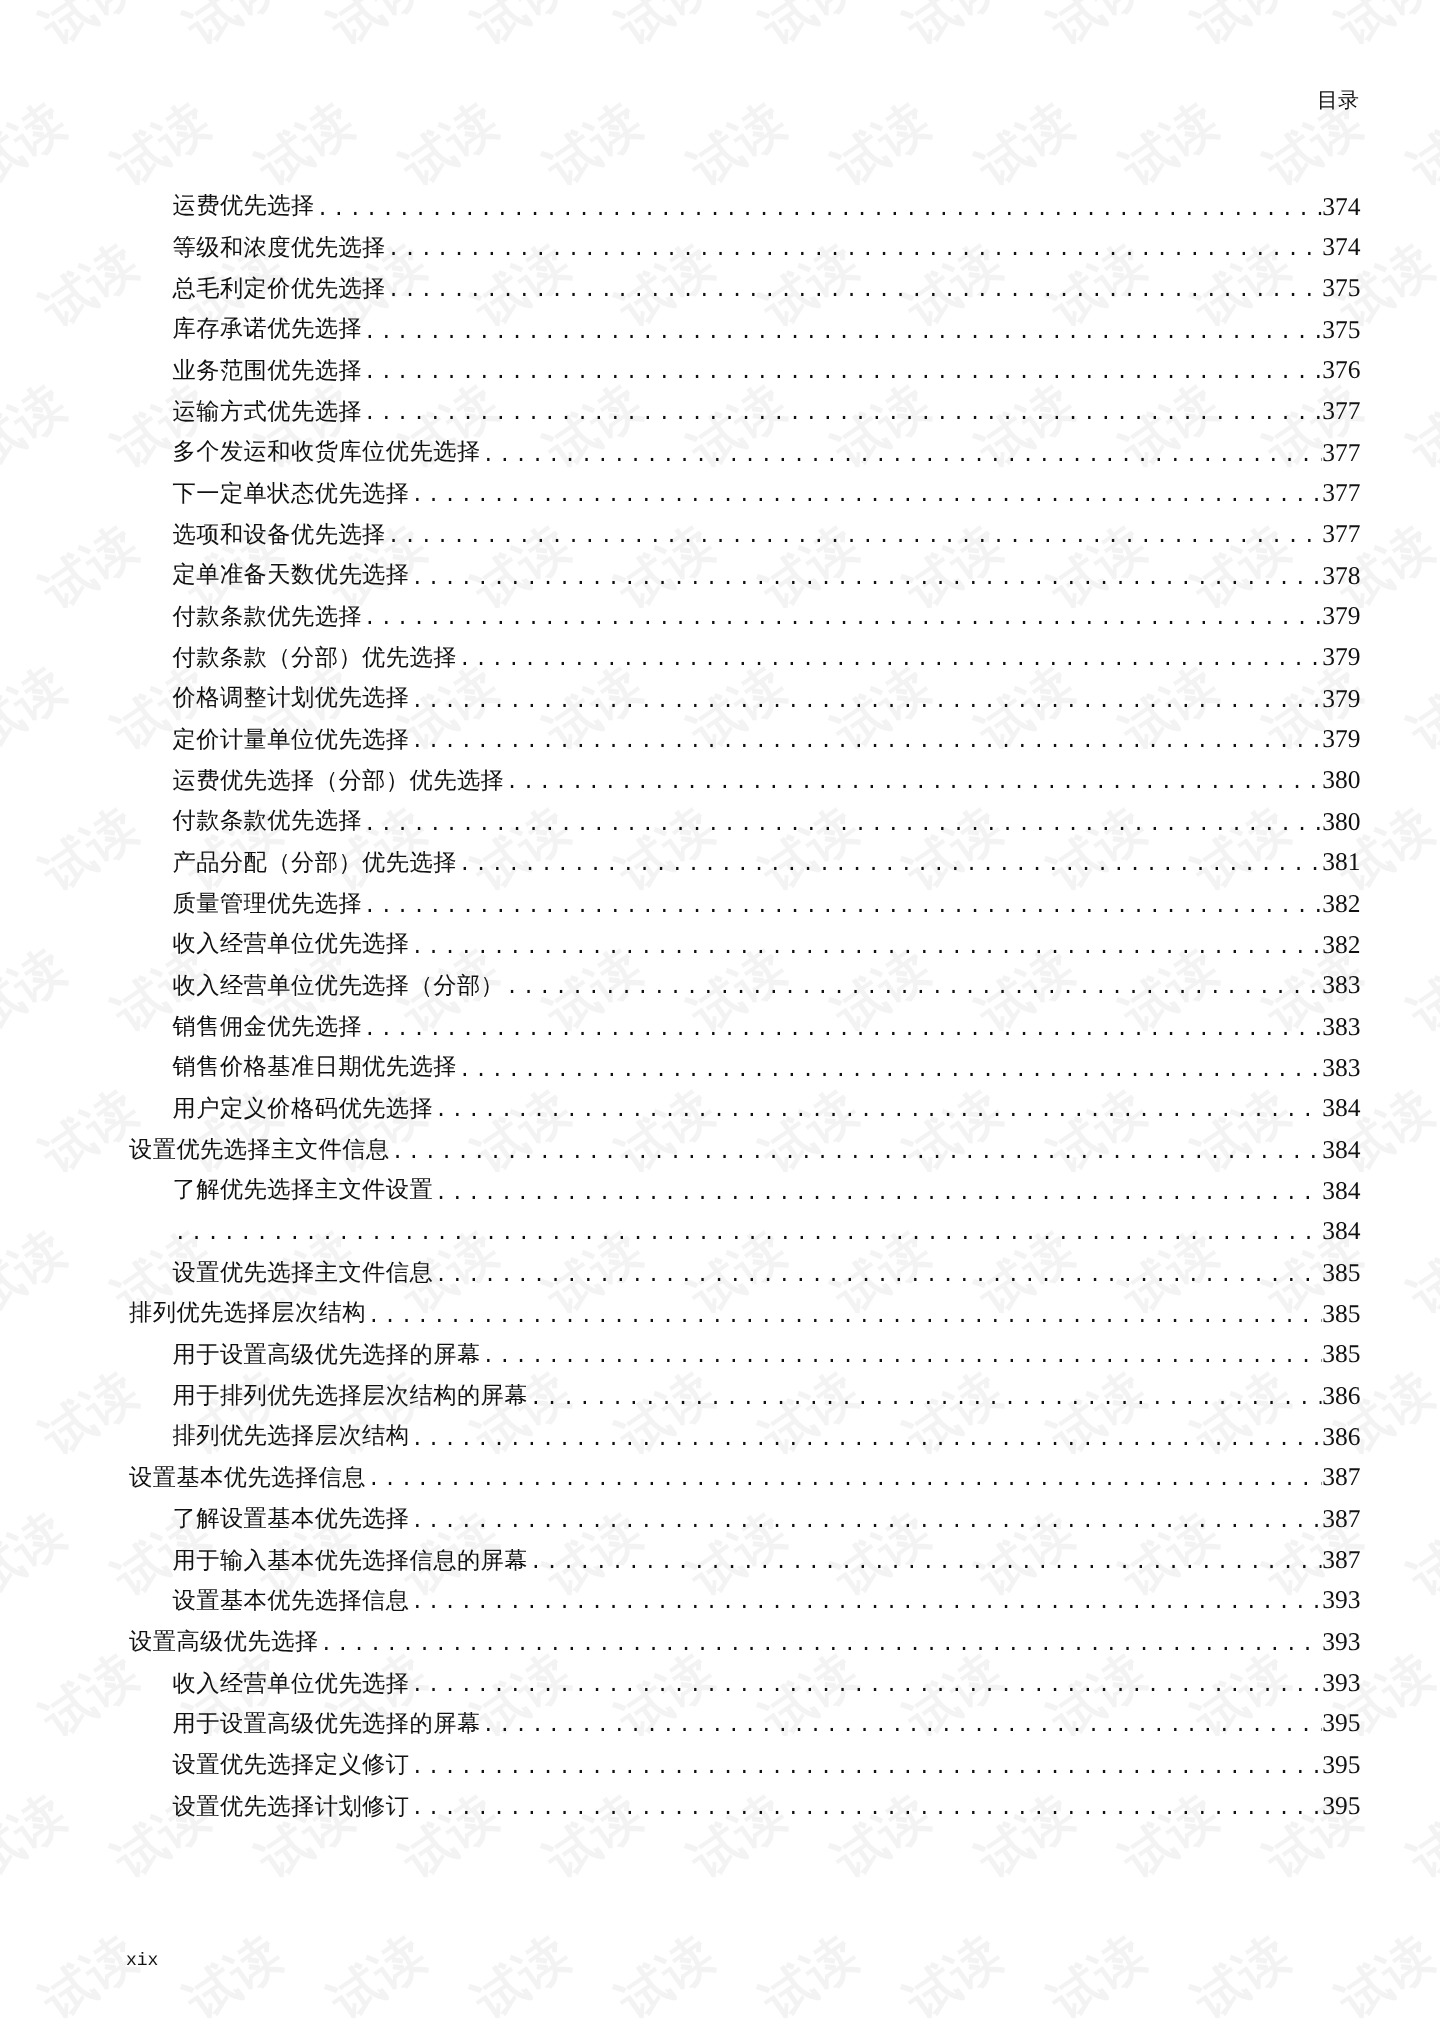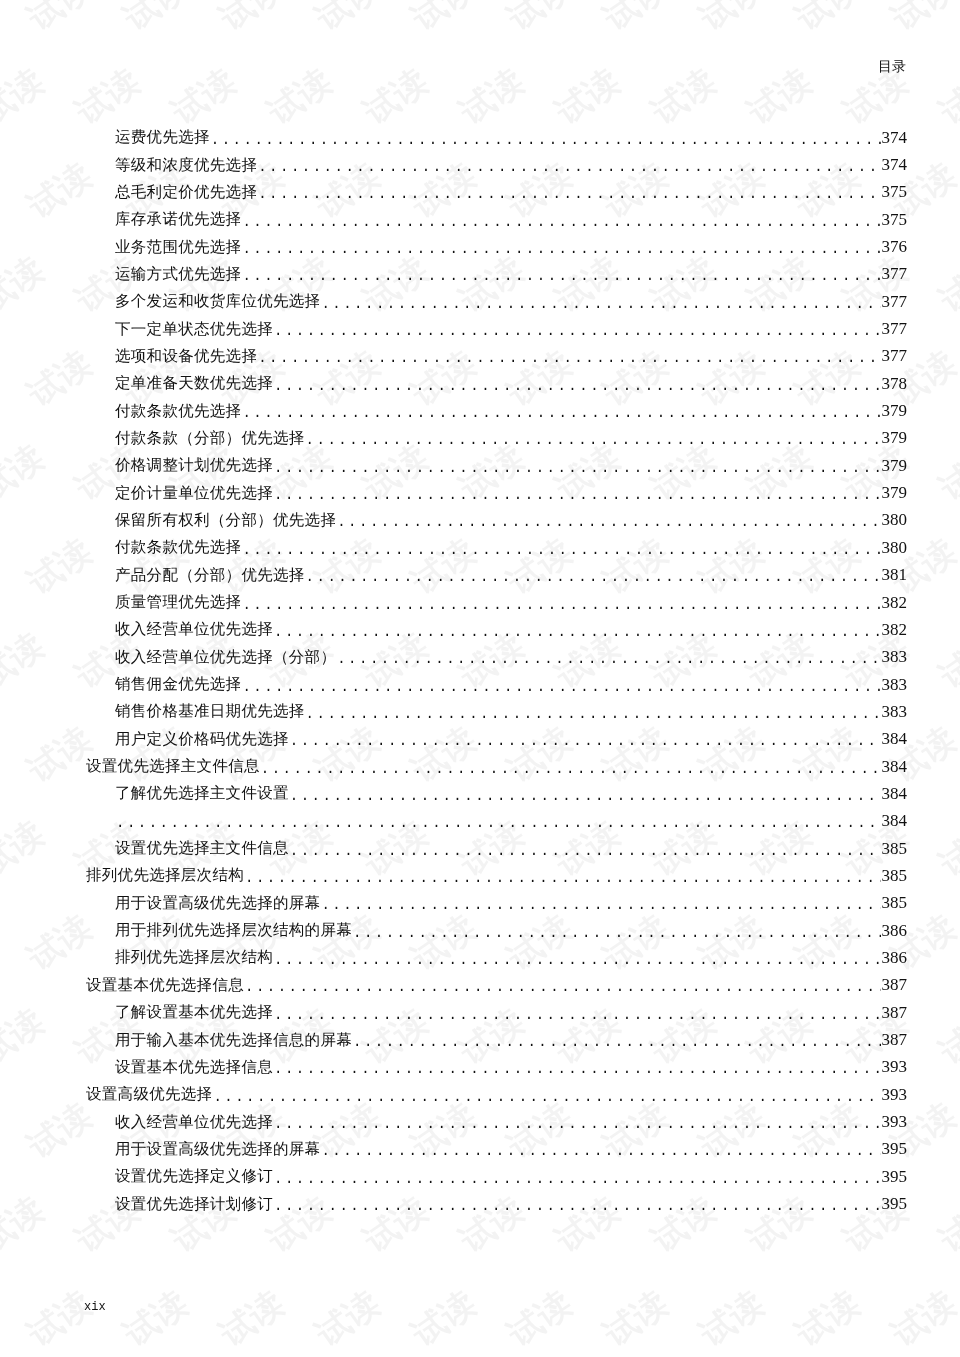--- a/index.html
+++ b/index.html
@@ -259,21 +259,21 @@
       <span class="title">价格调整计划优先选择</span>
       <span class="leader"></span>
       <span class="page">379</span>
     </div>
     <div class="row l2">
       <span class="title">定价计量单位优先选择</span>
       <span class="leader"></span>
       <span class="page">379</span>
     </div>
     <div class="row l2">
-      <span class="title">保留所有权利（分部）优先选择</span>
+      <span class="title">运费优先选择（分部）优先选择</span>
       <span class="leader"></span>
       <span class="page">380</span>
     </div>
     <div class="row l2">
       <span class="title">付款条款优先选择</span>
       <span class="leader"></span>
       <span class="page">380</span>
     </div>
     <div class="row l2">
       <span class="title">产品分配（分部）优先选择</span>

